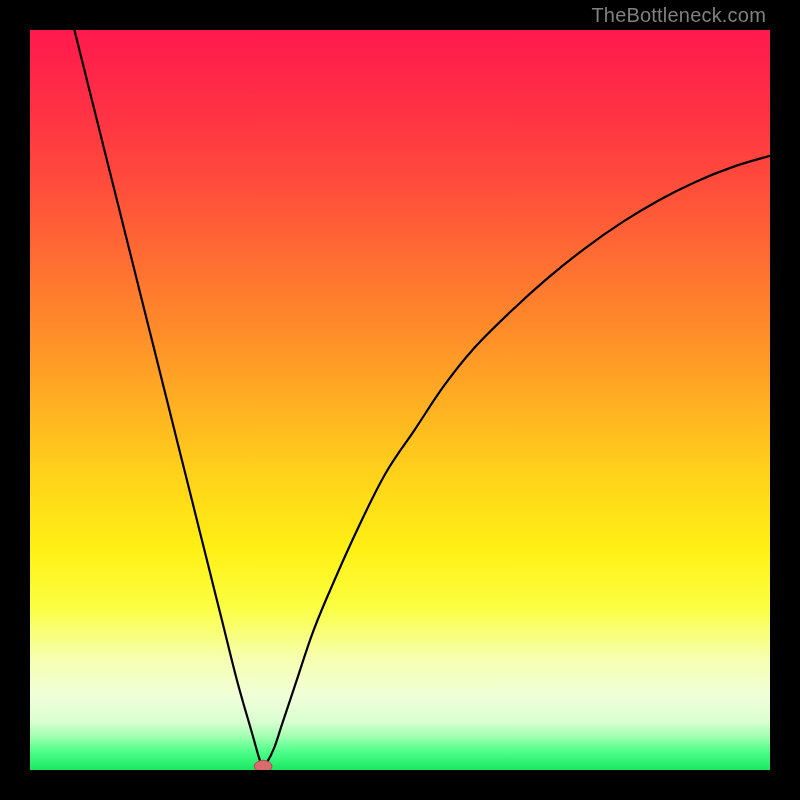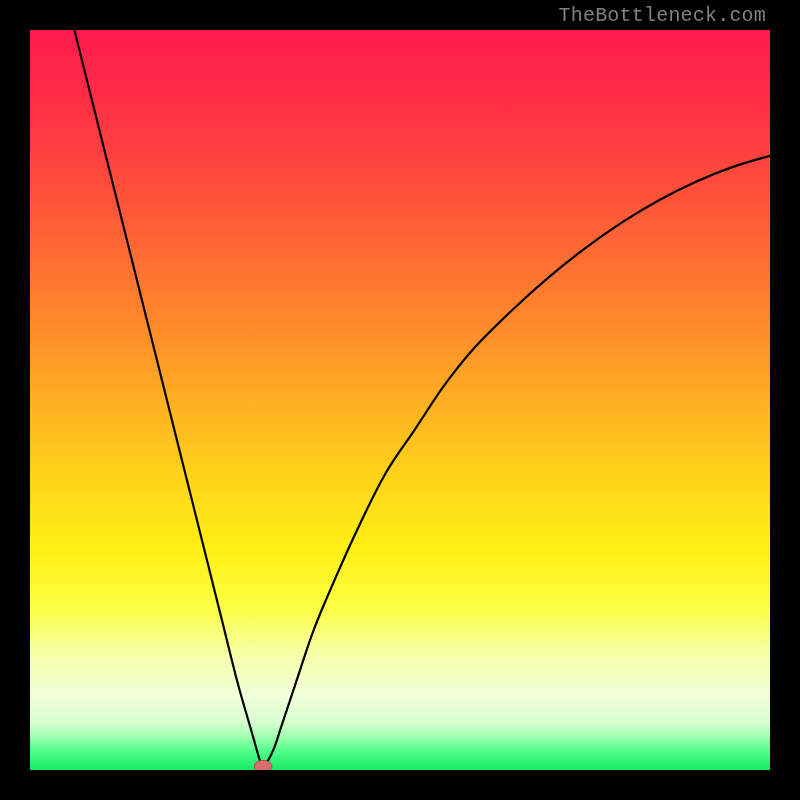--- a/index.html
+++ b/index.html
@@ -27,21 +27,20 @@
     height: 740px;
   }
   .attribution {
     position: absolute;
     top: 4px;
     right: 34px;
     color: #808080;
     font-size: 20px;
     font-weight: 500;
     letter-spacing: 0.2px;
-    font-family: Liberation Mono, monospace;
   }
   svg { display: block; }
 </style>
 </head>
 <body>
 
 <div class="attribution">TheBottleneck.com</div>
 
 <div class="frame">
   <svg class="plot-area" viewBox="0 0 740 740" width="740" height="740" preserveAspectRatio="none">

